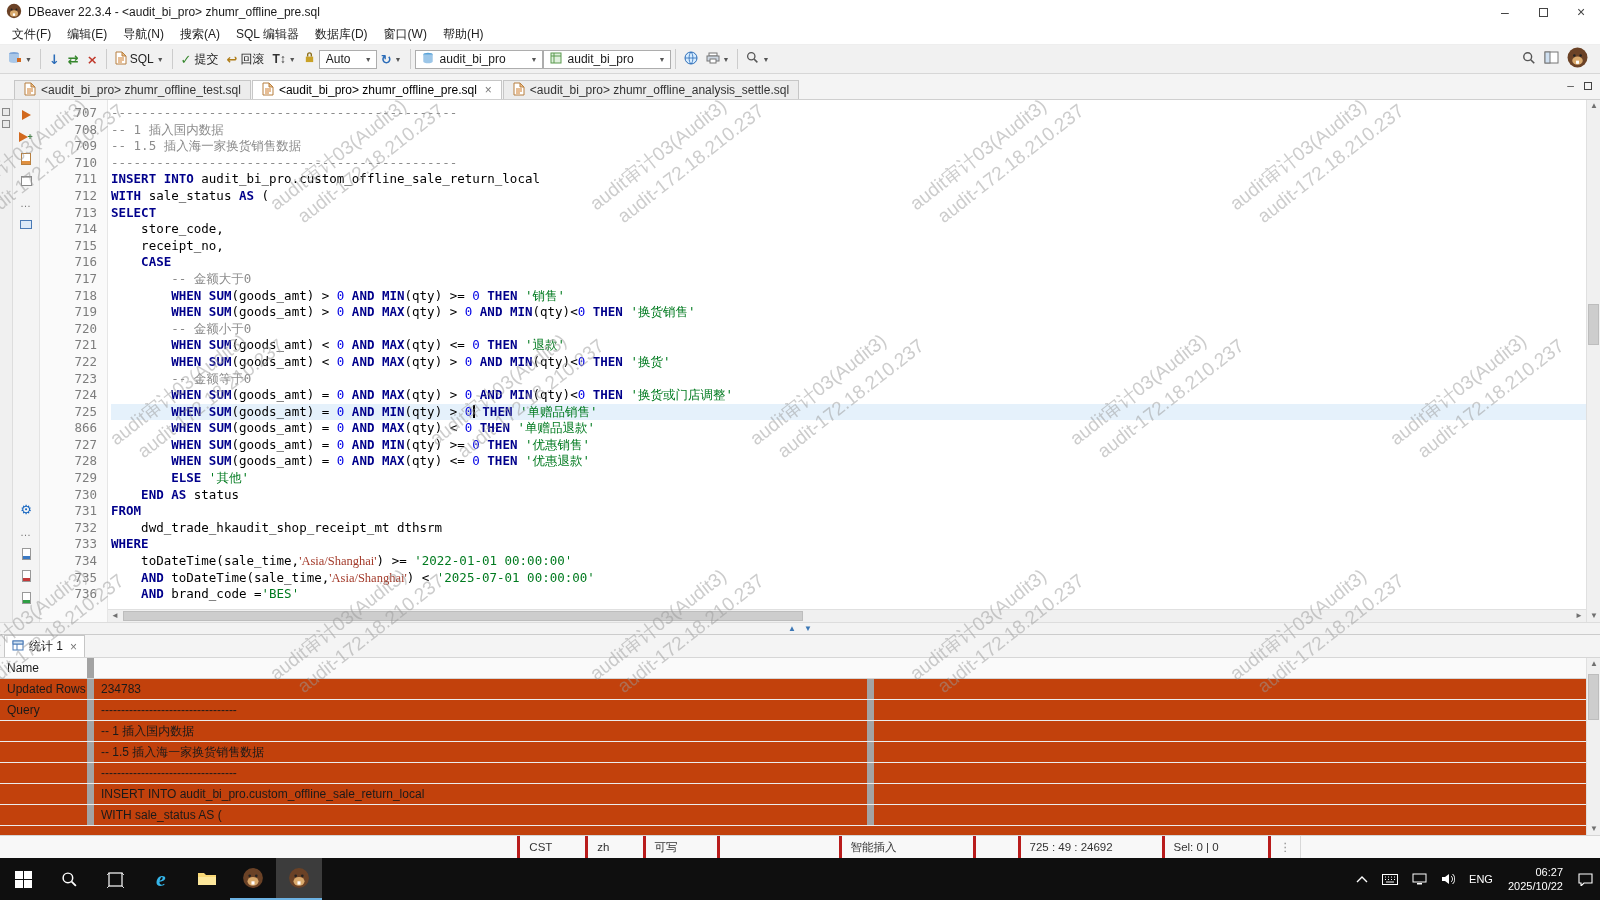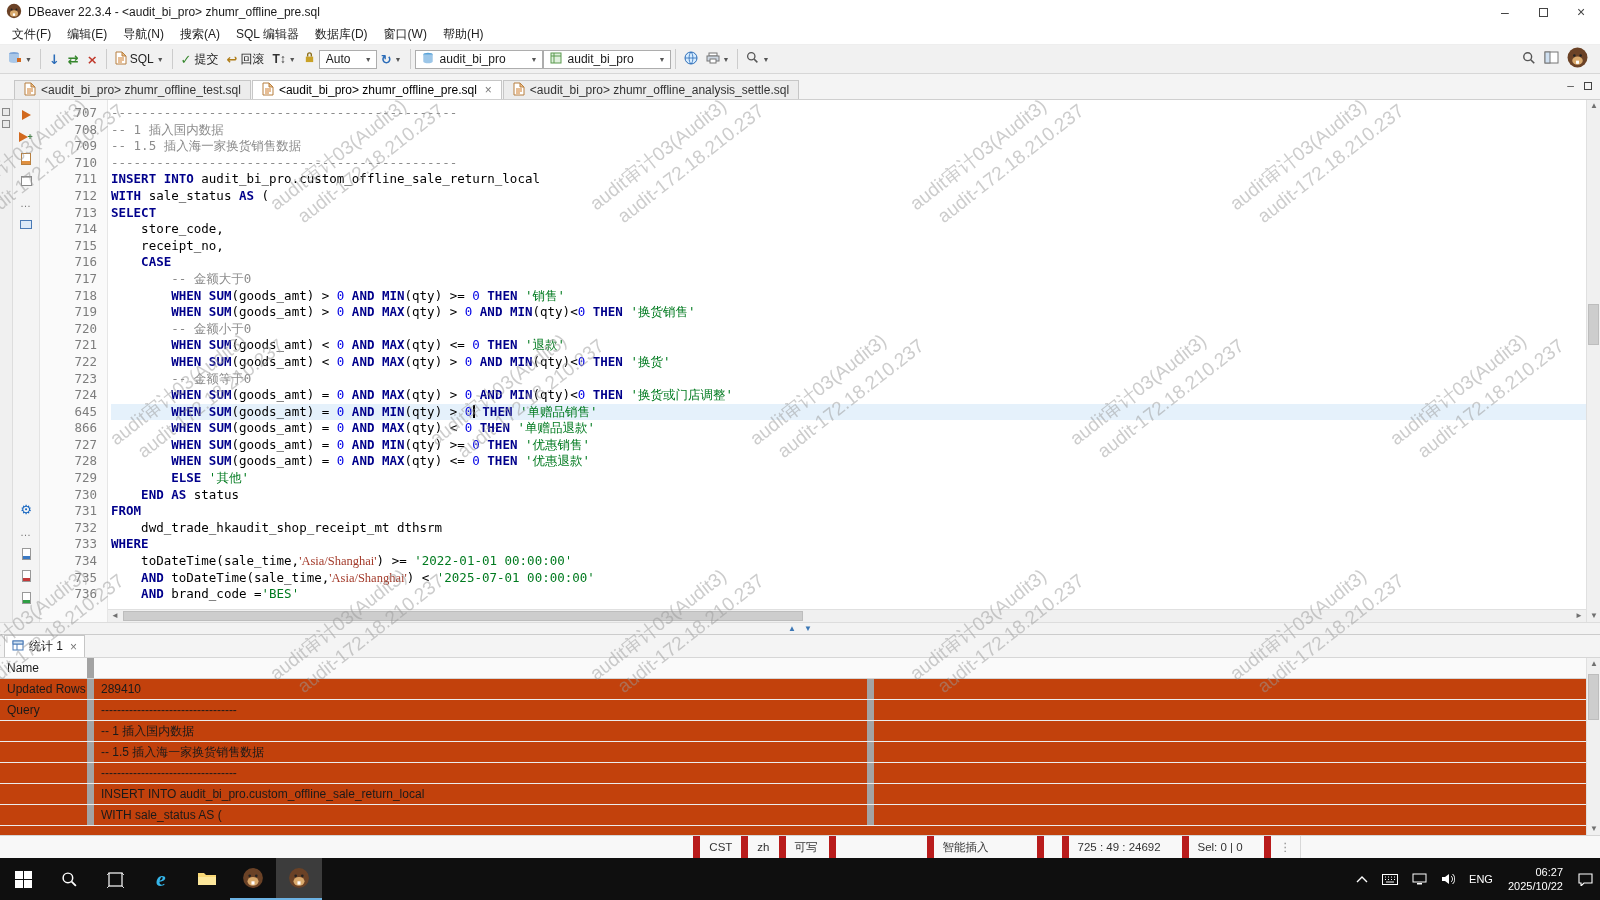--- a/index.html
+++ b/index.html
@@ -106,21 +106,21 @@
   .gfill { flex:1; }
 
   
   .wm { position:absolute; inset:0; pointer-events:none; overflow:hidden; z-index:10; }
   .wm-tile { position:absolute; transform:rotate(-38deg); color:#9a9a9a; opacity:.5; font-size:19px; line-height:27px; white-space:nowrap; }
   .wm-tile .wm2 { margin-left:14px; }
 
   
   .statusbar { height:23px; background:#f8f8f8; border-top:1px solid #d5d5d5; display:flex; align-items:stretch; font-size:11.5px; color:#333; flex:0 0 auto; }
   .sb-spacer { flex:1; }
-  .seg { border-left:7px solid #b91c1c; display:flex; align-items:center; padding:0 9px; white-space:nowrap; }
+  .seg { border-left:3px solid #b91c1c; display:flex; align-items:center; padding:0 9px; white-space:nowrap;margin-left:24px; }
   .seg0{min-width:42px}.seg1{min-width:28px}.seg2{min-width:50px}.seg3{min-width:98px}.seg4{min-width:110px}
   .seg5{min-width:12px}.seg6{min-width:120px}.seg7{min-width:82px}.seg8{min-width:16px;color:#888}
   .sb-trail { width:300px; border-left:1px solid #d8d8d8; }
 
   
   .taskbar { height:42px; background:#0f0f0f; display:flex; align-items:stretch; color:#fff; flex:0 0 auto; }
   .tk-cell { width:46px; display:flex; align-items:center; justify-content:center; }
   .tk-cell.running { border-bottom:2px solid #6cb2e3; }
   .tk-cell.active { background:#3c3c3c; border-bottom:2px solid #6cb2e3; }
   .ie-e { font-family:"Liberation Serif","DejaVu Serif",serif; font-style:italic; font-weight:bold; font-size:22px; color:#35b6ea; }
@@ -365,21 +365,21 @@
           <div class="gl">715</div>
           <div class="gl">716</div>
           <div class="gl">717</div>
           <div class="gl">718</div>
           <div class="gl">719</div>
           <div class="gl">720</div>
           <div class="gl">721</div>
           <div class="gl">722</div>
           <div class="gl">723</div>
           <div class="gl">724</div>
-          <div class="gl">645</div>
+          <div class="gl">725</div>
           <div class="gl">866</div>
           <div class="gl">727</div>
           <div class="gl">728</div>
           <div class="gl">729</div>
           <div class="gl">730</div>
           <div class="gl">731</div>
           <div class="gl">732</div>
           <div class="gl">733</div>
           <div class="gl">734</div>
           <div class="gl">735</div>
@@ -420,21 +420,21 @@
         </div>
       </div>
       <div class="res-body">
         <div class="res-grid" id="grid">
             <div class="grow ghead">
               <div class="gcell c0">Name</div>
               <div class="gfill"></div>
             </div>
             <div class="grow">
               <div class="gcell c0">Updated Rows</div>
-              <div class="gcell c1">289410</div>
+              <div class="gcell c1">234783</div>
               <div class="gfill"></div>
             </div>
             <div class="grow">
               <div class="gcell c0">Query</div>
               <div class="gcell c1">----------------------------------</div>
               <div class="gfill"></div>
             </div>
             <div class="grow">
               <div class="gcell c0"></div>
               <div class="gcell c1">-- 1 插入国内数据</div>

